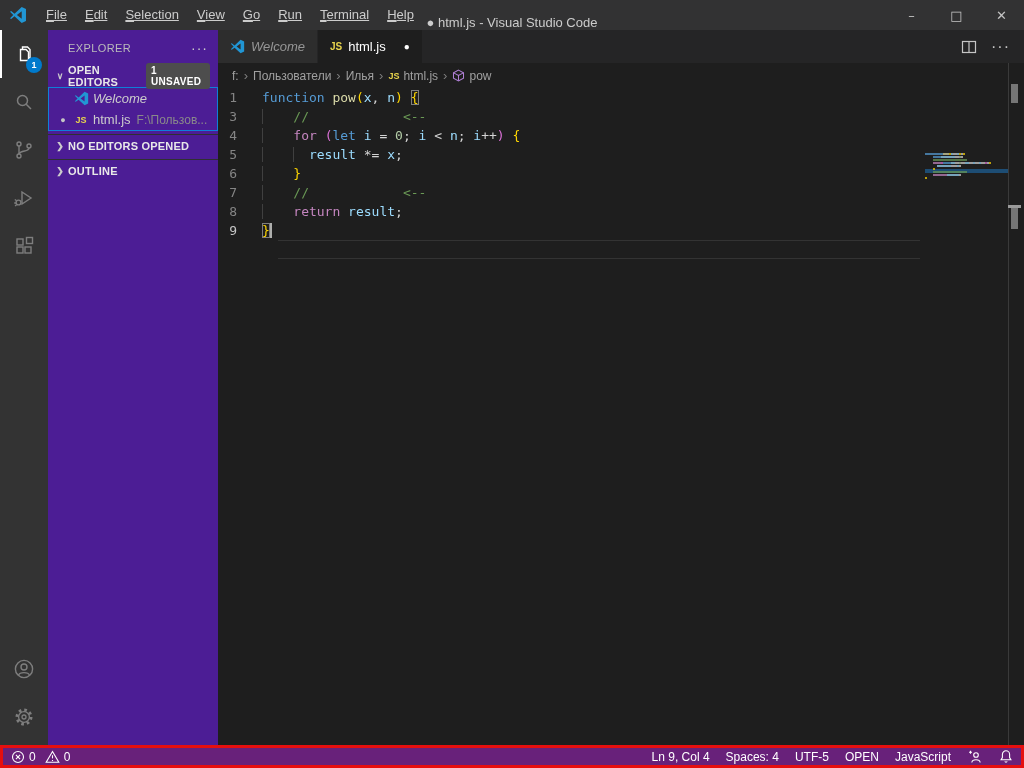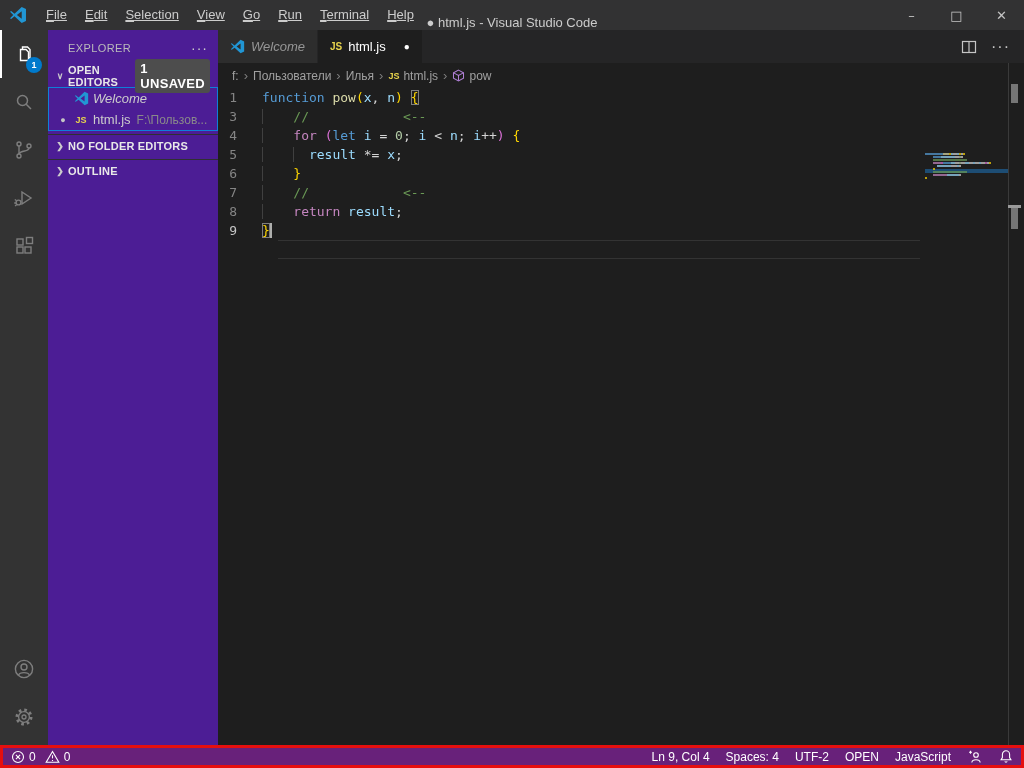--- a/index.html
+++ b/index.html
@@ -34,21 +34,21 @@
   #sidebar { position:absolute; left:48px; top:30px; width:170px; height:715px;
     background:#4c1d95; color:#cccccc; font-size:13px; }
   #sidebar-header { height:35px; display:flex; align-items:center; padding:0 10px 0 20px; }
   #sidebar-title { font-size:11px; color:#bbbbbb; letter-spacing:.4px; }
   #sidebar-more { margin-left:auto; color:#cccccc; font-size:14px; letter-spacing:1px; }
   .sec-header { height:22px; display:flex; align-items:center; font-size:11px; font-weight:bold;
     color:#e8e8e8; padding:0 4px 0 4px; }
   .sec-chevron { width:16px; text-align:center; font-size:9px; color:#cccccc; flex:0 0 auto; }
   .sec-label { letter-spacing:.2px; }
   .sec-badge { margin-left:auto; margin-right:4px; background:#4d4d4d; color:#ffffff;
-    font-size:13px; font-weight:bold; padding:2px 5px; border-radius:3px; letter-spacing:.3px; }
+    font-size:10px; font-weight:bold; padding:2px 5px; border-radius:3px; letter-spacing:.3px; }
   #open-editors-list { border:1px solid #0f7fd8; margin:0; }
   .oe-row { height:21px; display:flex; align-items:center; padding-left:6px; white-space:nowrap; overflow:hidden; }
   .oe-dot { width:16px; flex:0 0 auto; text-align:center; color:#c5c5c5; font-size:9px; }
   .oe-icon { width:20px; flex:0 0 auto; display:flex; justify-content:center; align-items:center; }
   .oe-name { margin-left:2px; color:#cccccc; }
   .oe-name.preview { font-style:italic; }
   .oe-desc { margin-left:6px; color:#8a8a8a; font-size:12px; overflow:hidden; text-overflow:ellipsis; }
   .panel-top { border-top:1px solid #303031; margin-top:3px; }
   .js-badge { color:#e8d44d; font-weight:bold; font-size:9px; font-family:"Liberation Sans",sans-serif; }
 
@@ -202,21 +202,21 @@
       <span class="oe-icon">
           <span class="js-badge">JS</span>
         </span>
       <span class="oe-name">html.js</span>
       <span class="oe-desc">F:\Пользов...</span>
     </div>
   </div>
 
   <div class="sec-header panel-top">
     <span class="sec-chevron">❯</span>
-    <span class="sec-label">NO FOLDER EDITORS</span>
+    <span class="sec-label">NO EDITORS OPENED</span>
   </div>
   <div class="sec-header panel-top">
     <span class="sec-chevron">❯</span>
     <span class="sec-label">OUTLINE</span>
   </div>
 </div>
 
 <div id="editor">
   <div id="tabbar">
     <div class="tab inactive">
@@ -320,21 +320,21 @@
         <path d="M7.5 1.5 L13.8 12.3 H1.2 Z"></path>
           <path d="M7.5 5.2 v3.2"></path>
           <path d="M7.5 10 v1"></path>
       </svg>
     </span>
     <span>0</span>
   </div>
   <div id="sb-right">
     <span>Ln 9, Col 4</span>
     <span>Spaces: 4</span>
-    <span>UTF-2</span>
+    <span>UTF-5</span>
     <span>OPEN</span>
     <span>JavaScript</span>
     <span class="sb-ic">
       <svg width="16" height="14" viewBox="0 0 16 14" fill="none" stroke="#ffffff" stroke-width="1.1">
         <circle cx="9" cy="5" r="2.3"></circle>
           <path d="M4.8 12.5 c0.6 -3.6 7.8 -3.6 8.4 0"></path>
         <path d="M2 2.2 h3 M3.5 0.7 v3"></path>
       </svg>
     </span>
     <span class="sb-ic">

